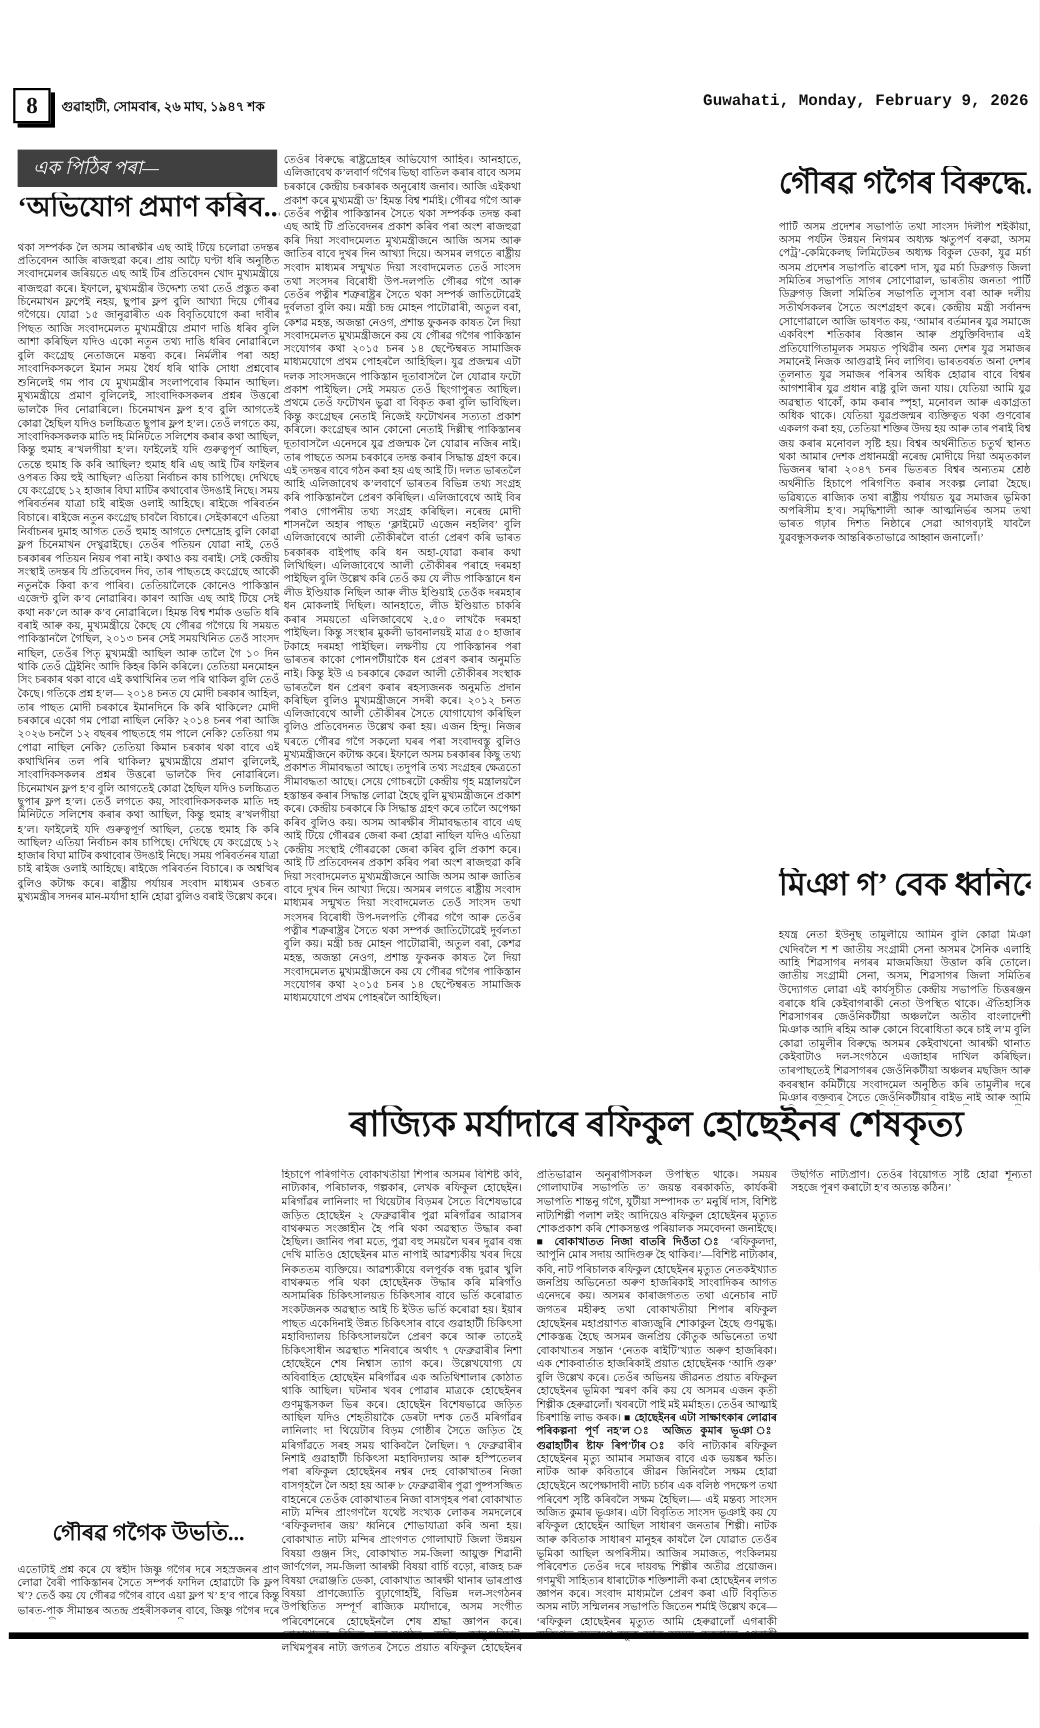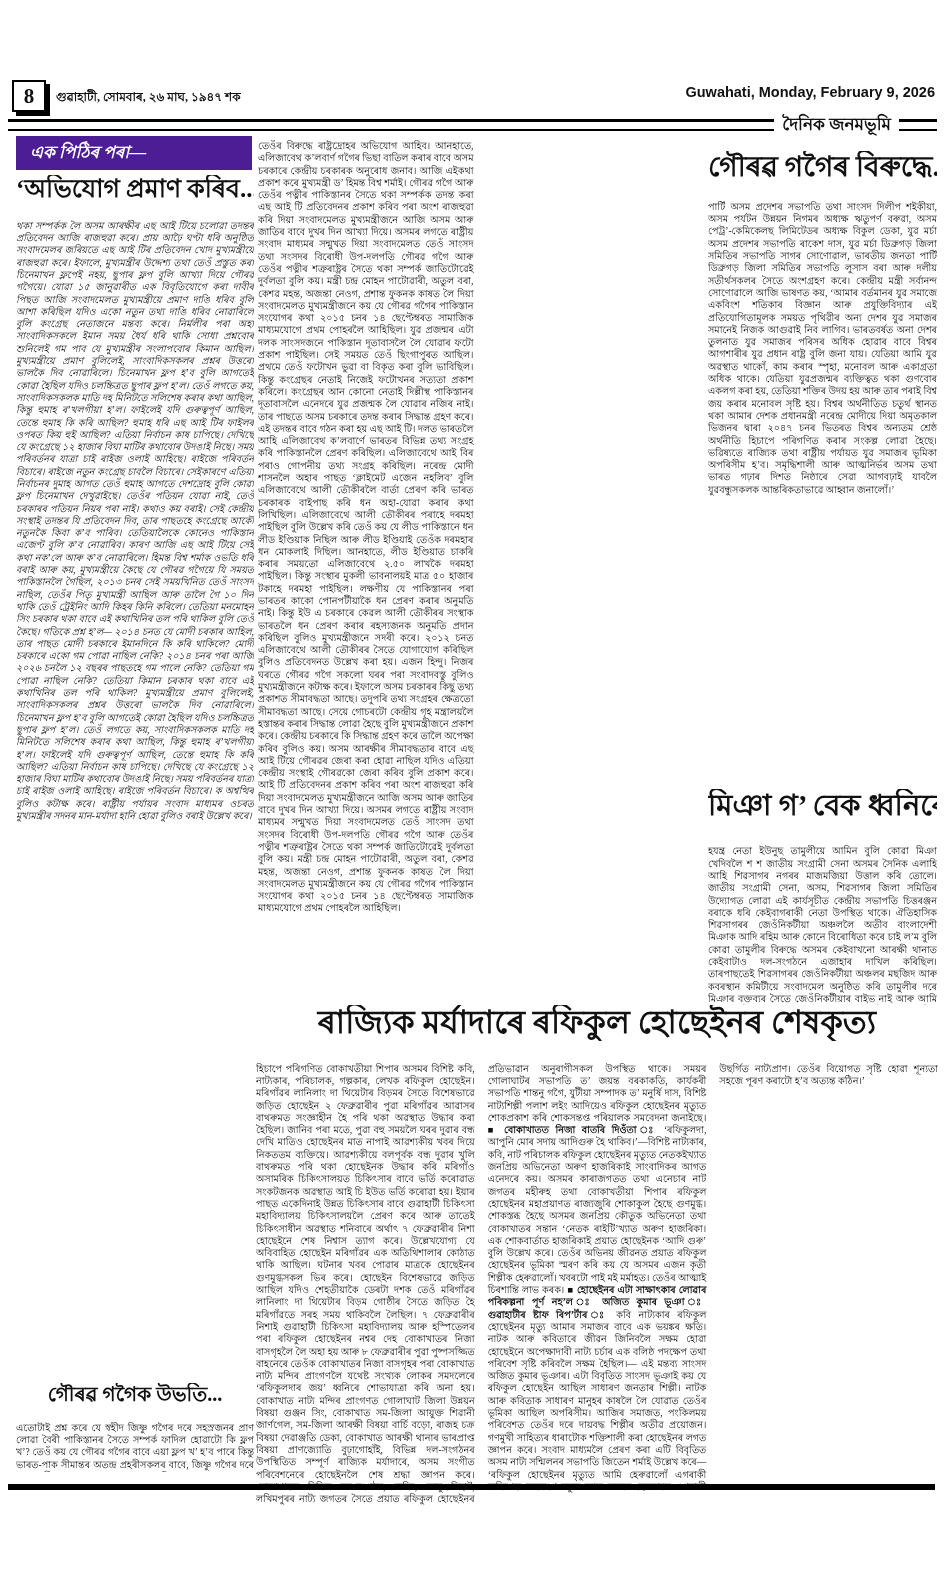--- a/index.html
+++ b/index.html
@@ -4,35 +4,35 @@
 <style>
   html,body{margin:0;padding:0;background:#e8e8e4;}
   .page{position:relative;width:945px;height:1571px;background:#ffffff;color:#111;
         font-family:"Liberation Serif","DejaVu Sans",serif;overflow:hidden;margin:0 auto;}
   
   .pagenobox{position:absolute;left:12px;top:80px;width:30px;height:28px;border:2px solid #000;
              box-shadow:4px 4px 0 #000;display:flex;align-items:center;justify-content:center;
              font-size:21px;font-weight:bold;background:#fff;}
   .date-as{position:absolute;left:56px;top:88px;font-size:12px;font-weight:bold;white-space:nowrap;}
   .date-en{position:absolute;right:10px;top:84px;font-size:14.5px;font-weight:bold;
-           font-family:Liberation Sans, sans-serif;white-space:nowrap;}
+           font-family:Liberation Mono, monospace;white-space:nowrap;}
   .ruleband{position:absolute;left:8px;right:8px;top:112px;height:26px;display:flex;align-items:center;}
   .drule{height:7px;border-top:3px solid #000;border-bottom:2px solid #000;}
   .drule.long{flex:1;}
   .drule.short{width:38px;}
   .masthead{font-size:17px;font-weight:bold;margin:0 8px;white-space:nowrap;}
   
   .btxt{font-size:9.6px;line-height:12.3px;text-align:justify;overflow:hidden;word-break:break-word;}
   .hl{font-weight:bold;text-align:center;line-height:1.12;overflow:hidden;}
   
   .art1{position:absolute;left:16px;top:136px;width:238px;}
-  .kicker{background:#4c1d95;color:#fff;font-style:italic;font-weight:bold;font-size:17px;
+  .kicker{background:#404040;color:#fff;font-style:italic;font-weight:normal;font-size:17px;
           height:34px;display:flex;align-items:center;padding:0 14px;box-sizing:border-box;width:236px;}
   .art1 .hl1{font-size:25px;margin-top:5px;white-space:nowrap;}
-  .art1 .body1{height:1158px;margin-top:7px;font-style:italic;}
+  .art1 .body1{height:1158px;margin-top:7px;}
   .art1 .hl2{font-size:20px;margin-top:5px;white-space:nowrap;}
   .art1 .body2{height:50px;margin-top:5px;}
   
   .artc{position:absolute;left:258px;top:130px;width:444px;}
   .artc .hl1{font-size:34px;white-space:nowrap;}
   .artc .body{margin-top:10px;height:794px;column-count:2;column-gap:13px;column-fill:auto;}
   
   .artr{position:absolute;left:708px;top:132px;width:229px;}
   .artr .hl1{font-size:28px;white-space:nowrap;}
   .artr .body1{margin-top:8px;height:580px;}
@@ -50,25 +50,20 @@
 <body>
 
 <div class="page">
 
   <div class="pagenobox">
     <span>8</span>
   </div>
   <div class="date-as">গুৱাহাটী, সোমবাৰ, ২৬ মাঘ, ১৯৪৭ শক</div>
   <div class="date-en">Guwahati, Monday, February 9, 2026</div>
 
-  <div class="ruleband">
-    <div class="drule long"></div>
-    <div class="masthead">দৈনিক জনমভূমি</div>
-    <div class="drule short"></div>
-  </div>
 
   <section class="art1">
     <div class="kicker">
       <span>এক পিঠিৰ পৰা—</span>
     </div>
     <h1 class="hl hl1">‘অভিযোগ প্ৰমাণ কৰিব...’</h1>
     <div class="btxt body1">থকা সম্পৰ্কক লৈ অসম আৰক্ষীৰ এছ আই টিয়ে চলোৱা তদন্তৰ প্ৰতিবেদন আজি ৰাজহুৱা কৰে। প্ৰায় আঢ়ৈ ঘণ্টা ধৰি অনুষ্ঠিত সংবাদমেলৰ জৰিয়তে এছ আই টিৰ প্ৰতিবেদন খোদ মুখ্যমন্ত্ৰীয়ে ৰাজহুৱা কৰে। ইফালে, মুখ্যমন্ত্ৰীৰ উদ্দেশ্য তথা তেওঁ প্ৰস্তুত কৰা চিনেমাখন ফ্লপেই নহয়, ছুপাৰ ফ্লপ বুলি আখ্যা দিয়ে গৌৰৱ গগৈয়ে। যোৱা ১৫ জানুৱাৰীত এক বিবৃতিযোগে কৰা দাবীৰ পিছত আজি সংবাদমেলত মুখ্যমন্ত্ৰীয়ে প্ৰমাণ দাঙি ধৰিব বুলি আশা কৰিছিল যদিও একো নতুন তথ্য দাঙি ধৰিব নোৱাৰিলে বুলি কংগ্ৰেছ নেতাজনে মন্তব্য কৰে। নিৰ্মলীৰ পৰা অহা সাংবাদিকসকলে ইমান সময় ধৈৰ্য ধৰি থাকি সোধা প্ৰশ্নবোৰ শুনিলেই গম পাব যে মুখ্যমন্ত্ৰীৰ সংলাপবোৰ কিমান আছিল। মুখ্যমন্ত্ৰীয়ে প্ৰমাণ বুলিলেই, সাংবাদিকসকলৰ প্ৰশ্নৰ উত্তৰো ভালকৈ দিব নোৱাৰিলে। চিনেমাখন ফ্লপ হ’ব বুলি আগতেই কোৱা হৈছিল যদিও চলচ্চিত্ৰত ছুপাৰ ফ্লপ হ’ল। তেওঁ লগতে কয়, সাংবাদিকসকলক মাতি দহ মিনিটতে সলিশেষ কৰাৰ কথা আছিল, কিন্তু হুমাহ ৰ’খলগীয়া হ’ল। ফাইলেই যদি গুৰুত্বপূৰ্ণ আছিল, তেন্তে হুমাহ কি কৰি আছিল? হুমাহ ধৰি এছ আই টিৰ ফাইলৰ ওপৰত কিয় হুই আছিল? এতিয়া নিৰ্বাচন কাষ চাপিছে। দেখিছে যে কংগ্ৰেছে ১২ হাজাৰ বিঘা মাটিৰ কথাবোৰ উদঙাই নিছে। সময় পৰিবৰ্তনৰ যাত্ৰা চাই ৰাইজ ওলাই আহিছে। ৰাইজে পৰিবৰ্তন বিচাৰে। ৰাইজে নতুন কংগ্ৰেছ চাবলৈ বিচাৰে। সেইকাৰণে এতিয়া নিৰ্বাচনৰ দুমাহ আগত তেওঁ হুমাহ আগতে দেশদ্ৰোহ বুলি কোৱা ফ্লপ চিনেমাখন দেখুৱাইছে। তেওঁৰ পতিয়ন যোৱা নাই, তেওঁ চৰকাৰৰ পতিয়ন নিয়ৰ পৰা নাই। কথাও কয় বৰাই। সেই কেন্দ্ৰীয় সংস্থাই তদন্তৰ যি প্ৰতিবেদন দিব, তাৰ পাছতহে কংগ্ৰেছে আকৌ নতুনকৈ কিবা ক’ব পাৰিব। তেতিয়ালৈকে কোনেও পাকিস্তান এজেণ্ট বুলি ক’ব নোৱাৰিব। কাৰণ আজি এছ আই টিয়ে সেই কথা নক’লে আৰু ক’ব নোৱাৰিলে। হিমন্ত বিশ্ব শৰ্মাক ওভতি ধৰি বৰাই আৰু কয়, মুখ্যমন্ত্ৰীয়ে কৈছে যে গৌৰৱ গগৈয়ে যি সময়ত পাকিস্তানলৈ গৈছিল, ২০১৩ চনৰ সেই সময়খিনিত তেওঁ সাংসদ নাছিল, তেওঁৰ পিতৃ মুখ্যমন্ত্ৰী আছিল আৰু তালৈ গৈ ১০ দিন থাকি তেওঁ ট্ৰেইনিং আদি কিহৰ কিনি কৰিলে। তেতিয়া মনমোহন সিং চৰকাৰ থকা বাবে এই কথাখিনিৰ তল পৰি থাকিল বুলি তেওঁ কৈছে। গতিকে প্ৰশ্ন হ’ল— ২০১৪ চনত যে মোদী চৰকাৰ আহিল, তাৰ পাছত মোদী চৰকাৰে ইমানদিনে কি কৰি থাকিলে? মোদী চৰকাৰে একো গম পোৱা নাছিল নেকি? ২০১৪ চনৰ পৰা আজি ২০২৬ চনলৈ ১২ বছৰৰ পাছতহে গম পালে নেকি? তেতিয়া গম পোৱা নাছিল নেকি? তেতিয়া কিমান চৰকাৰ থকা বাবে এই কথাখিনিৰ তল পৰি থাকিল? মুখ্যমন্ত্ৰীয়ে প্ৰমাণ বুলিলেই, সাংবাদিকসকলৰ প্ৰশ্নৰ উত্তৰো ভালকৈ দিব নোৱাৰিলে। চিনেমাখন ফ্লপ হ’ব বুলি আগতেই কোৱা হৈছিল যদিও চলচ্চিত্ৰত ছুপাৰ ফ্লপ হ’ল। তেওঁ লগতে কয়, সাংবাদিকসকলক মাতি দহ মিনিটতে সলিশেষ কৰাৰ কথা আছিল, কিন্তু হুমাহ ৰ’খলগীয়া হ’ল। ফাইলেই যদি গুৰুত্বপূৰ্ণ আছিল, তেন্তে হুমাহ কি কৰি আছিল? এতিয়া নিৰ্বাচন কাষ চাপিছে। দেখিছে যে কংগ্ৰেছে ১২ হাজাৰ বিঘা মাটিৰ কথাবোৰ উদঙাই নিছে। সময় পৰিবৰ্তনৰ যাত্ৰা চাই ৰাইজ ওলাই আহিছে। ৰাইজে পৰিবৰ্তন বিচাৰে। ক অশ্বত্থিৰ বুলিও কটাক্ষ কৰে। ৰাষ্ট্ৰীয় পৰ্যায়ৰ সংবাদ মাধ্যমৰ ওচৰত মুখ্যমন্ত্ৰীৰ সদনৰ মান-মৰ্যাদা হানি হোৱা বুলিও বৰাই উল্লেখ কৰে।</div>
     <h2 class="hl hl2">গৌৰৱ গগৈক উভতি...</h2>
     <div class="btxt body2">এতোটাই প্ৰশ্ন কৰে যে স্বহীদ জিষ্ণু গগৈৰ দৰে সহস্ৰজনৰ প্ৰাণ লোৱা বৈৰী পাকিস্তানৰ সৈতে সম্পৰ্ক ফাদিল হোৱাটো কি ফ্লপ খ’? তেওঁ কয় যে গৌৰৱ গগৈৰ বাবে এয়া ফ্লপ খ’ হ’ব পাৰে কিন্তু ভাৰত-পাক সীমান্তৰ অতন্দ্ৰ প্ৰহৰীসকলৰ বাবে, জিষ্ণু গগৈৰ দৰে দেশৰ স্বহীদসকলৰ বাবে এয়া ফ্লপ খ’ কেতিয়াও হ’ব নোৱাৰে।</div>
   </section>

